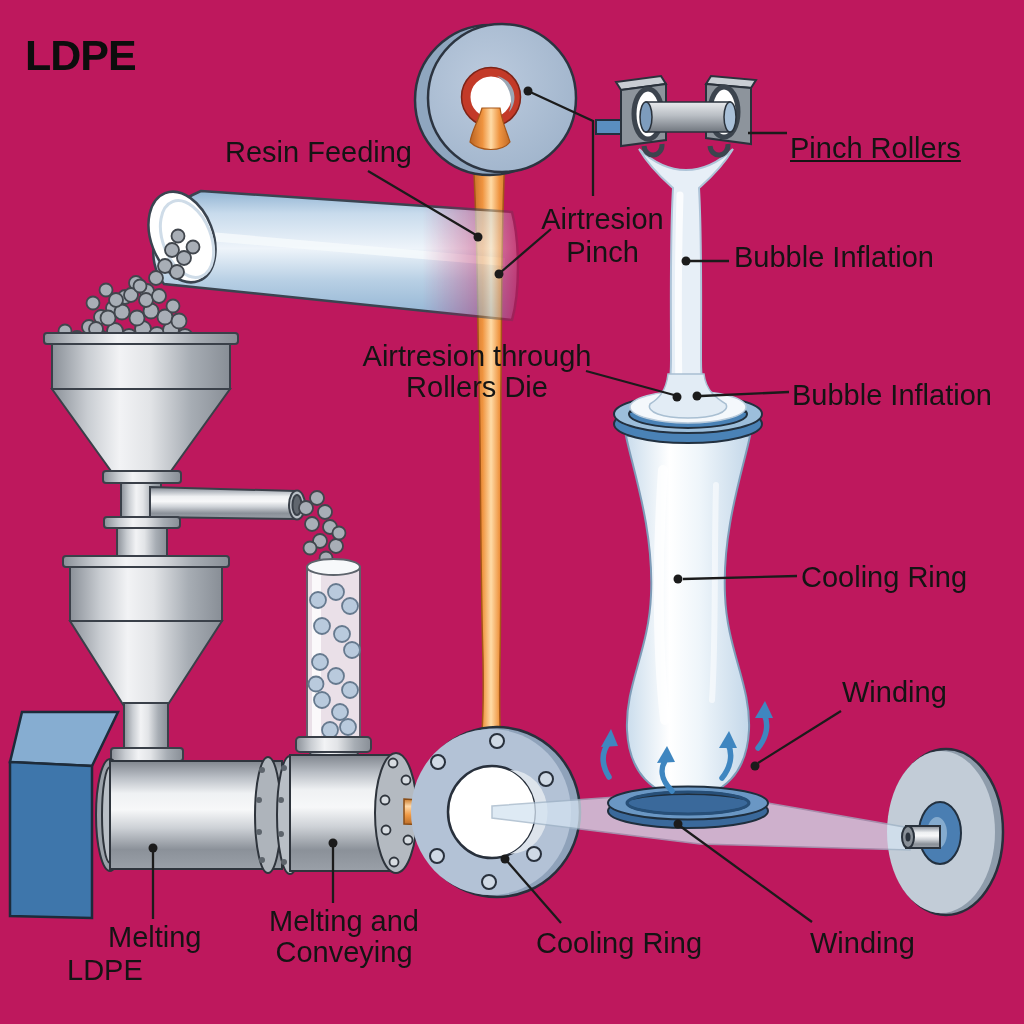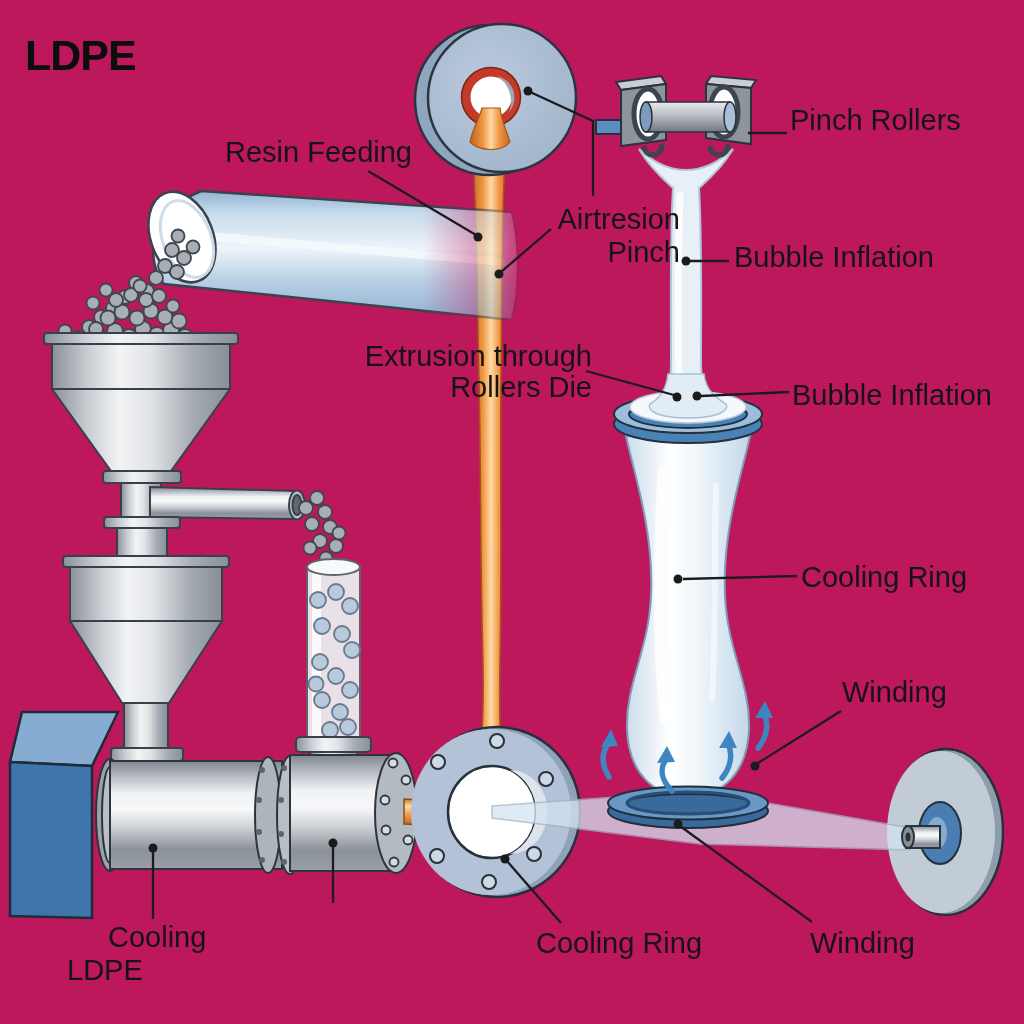--- a/index.html
+++ b/index.html
@@ -1,20 +1,20 @@
 <!DOCTYPE html>
 <html><head>
 <meta charset="utf-8">
 <style>
   html,body{margin:0;padding:0;background:#ffffff;}
   .stage{position:relative;width:1024px;height:1024px;background:#be185d;overflow:hidden;
          font-family:"Liberation Sans", sans-serif;}
   .stage svg{position:absolute;left:0;top:0;}
   .label{position:absolute;color:#141414;font-size:29px;line-height:33px;white-space:nowrap;}
-  .label.center{text-align:right;}
+  .label.center{text-align:center;}
   .title{position:absolute;color:#0d0d0d;font-size:43px;font-weight:bold;letter-spacing:-1px;}
   .lh35{line-height:35px;}
   .lh31{line-height:31px;}
 </style>
 </head>
 <body>
 
 <div class="stage">
 
 <svg width="1024" height="1024" viewBox="0 0 1024 1024">
@@ -377,38 +377,42 @@
 
   <div class="title" style="left:25px;top:31px;">LDPE</div>
 
   <div class="label" style="left:213px;top:136px;margin-left:12px;">Resin Feeding</div>
 
   <div class="label center" style="left:525px;top:203px;width:155px;">
     <div>Airtresion</div>
     <div>Pinch</div>
   </div>
 
-  <div class="label" style="left:790px;top:104px;">Pinch Rollers</div>
+  <div class="label" style="left:790px;top:132px;text-decoration:underline;">Pinch Rollers</div>
 
   <div class="label lh35" style="left:734px;top:240px;">
     <div>Bubble Inflation</div>
   </div>
 
   <div class="label center lh31" style="left:362px;top:341px;width:230px;">
-    <div>Extrusion through</div>
+    <div>Airtresion through</div>
     <div>Rollers Die</div>
   </div>
 
   <div class="label" style="left:792px;top:379px;">Bubble Inflation</div>
 
   <div class="label" style="left:801px;top:561px;">Cooling Ring</div>
 
   <div class="label" style="left:842px;top:676px;">Winding</div>
 
-  <div class="label" style="left:108px;top:921px;">Cooling</div>
+  <div class="label" style="left:108px;top:921px;">Melting</div>
   <div class="label" style="left:67px;top:954px;">LDPE</div>
 
+  <div class="label center lh31" style="left:254px;top:906px;width:180px;">
+    <div>Melting and</div>
+    <div>Conveying</div>
+  </div>
 
   <div class="label" style="left:536px;top:927px;">Cooling Ring</div>
 
   <div class="label" style="left:810px;top:927px;">Winding</div>
 
 </div>
 
 </body></html>

